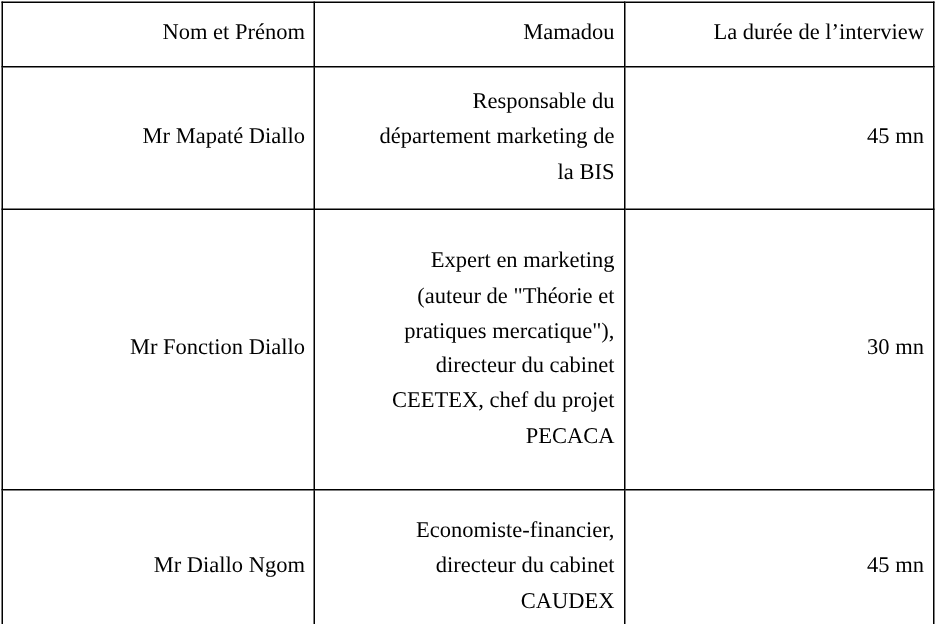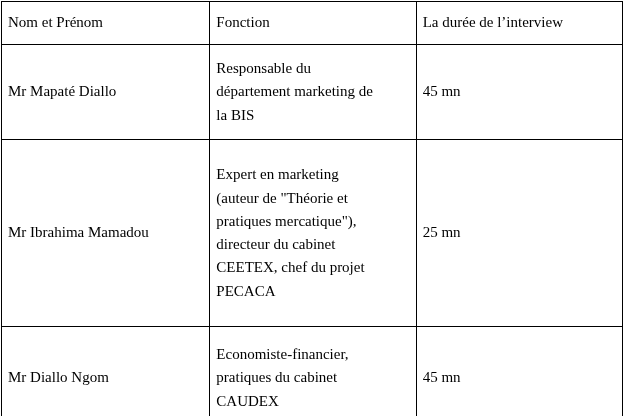--- a/index.html
+++ b/index.html
@@ -22,21 +22,21 @@
   }
   table.interview-table {
     border-collapse: collapse;
     width: 622px;
     margin: 1px 0 0 1px;
     table-layout: fixed;
   }
   table.interview-table td,
   table.interview-table th {
     border: 1px solid #000000;
-    text-align: left;
+    text-align: right;
     vertical-align: middle;
     font-weight: normal;
     font-size: 15px;
     line-height: 1.55;
     padding: 6px 6px;
     font-family: Liberation Serif, serif;
   }
   col.c1 { width: 208px; }
   col.c2 { width: 206px; }
   col.c3 { width: 206px; }
@@ -63,21 +63,21 @@
       <col class="c1">
       <col class="c2">
       <col class="c3">
     </colgroup>
     <thead>
       <tr>
         <td>
           <span class="cell-text">Nom et Prénom</span>
         </td>
         <td>
-          <span class="cell-text">Fonction</span>
+          <span class="cell-text">Mamadou</span>
         </td>
         <td>
           <span class="cell-text">La durée de l’interview</span>
         </td>
       </tr>
     </thead>
     <tbody>
       <tr class="row-1">
         <td>
           <span class="cell-text">Mr Mapaté Diallo</span>
@@ -86,41 +86,41 @@
           <span class="cell-text">Responsable du
 département marketing de
 la BIS</span>
         </td>
         <td>
           <span class="cell-text">45 mn</span>
         </td>
       </tr>
       <tr class="row-2">
         <td>
-          <span class="cell-text">Mr Ibrahima Mamadou</span>
+          <span class="cell-text">Mr Fonction Diallo</span>
         </td>
         <td>
           <span class="cell-text">Expert en marketing
 (auteur de "Théorie et
 pratiques mercatique"),
 directeur du cabinet
 CEETEX, chef du projet
 PECACA</span>
         </td>
         <td>
-          <span class="cell-text">25 mn</span>
+          <span class="cell-text">30 mn</span>
         </td>
       </tr>
       <tr class="row-3">
         <td>
           <span class="cell-text">Mr Diallo Ngom</span>
         </td>
         <td>
           <span class="cell-text">Economiste-financier,
-pratiques du cabinet
+directeur du cabinet
 CAUDEX</span>
         </td>
         <td>
           <span class="cell-text">45 mn</span>
         </td>
       </tr>
     </tbody>
   </table>
 </div>
 

